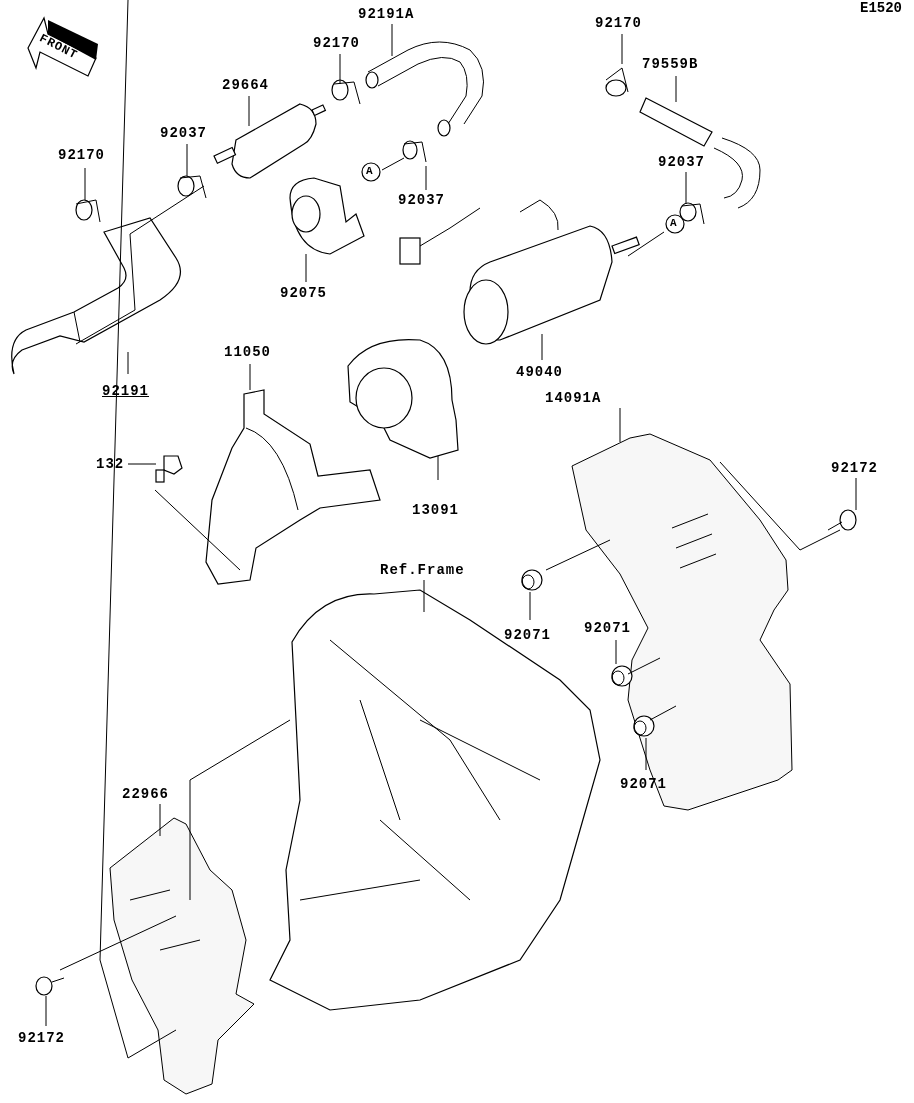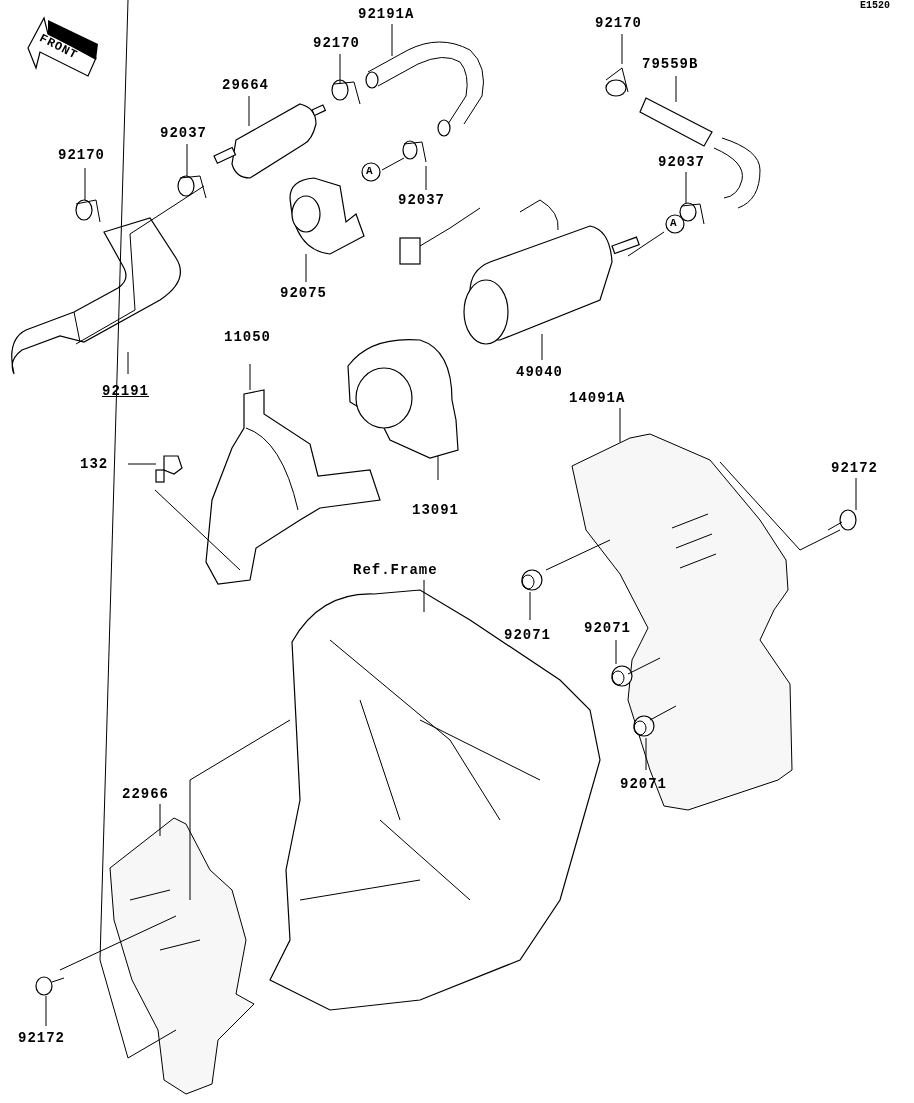--- a/index.html
+++ b/index.html
@@ -2,21 +2,21 @@
 <html><head>
 <meta charset="utf-8">
 <style>
   html, body { margin:0; padding:0; background:#ffffff; }
   body { width:914px; height:1103px; position:relative; overflow:hidden;
          font-family:"DejaVu Sans Mono", monospace; }
   #diagram { position:absolute; left:0; top:0; width:914px; height:1103px; }
   .lbl { position:absolute; font-family:"Liberation Mono", monospace; font-weight:bold;
          font-size:14px; letter-spacing:1px; color:#000; white-space:nowrap; }
   .code { position:absolute; font-family:"Liberation Mono", monospace; font-weight:bold;
-          font-size:10px; color:#000; }
+          font-size:14px; color:#000; }
   svg .ln { stroke:#000; stroke-width:1; fill:none; }
   svg .pt { stroke:#000; stroke-width:1.2; fill:#fff; }
   svg .pt2 { stroke:#000; stroke-width:1; fill:#f7f7f7; }
 </style>
 </head>
 <body>
 
 <div id="diagram">
 <svg width="914" height="1103" viewBox="0 0 914 1103">
 
@@ -211,24 +211,24 @@
 <span class="lbl" style="left:222px;top:77px;">29664</span>
 <span class="lbl" style="left:160px;top:125px;">92037</span>
 <span class="lbl" style="left:58px;top:147px;">92170</span>
 <span class="lbl" style="left:398px;top:192px;">92037</span>
 <span class="lbl" style="left:280px;top:285px;">92075</span>
 <span class="lbl" style="left:102px;top:383px;text-decoration:underline;">92191</span>
 <span class="lbl" style="left:595px;top:15px;">92170</span>
 <span class="lbl" style="left:642px;top:56px;">79559B</span>
 <span class="lbl" style="left:658px;top:154px;">92037</span>
 <span class="lbl" style="left:516px;top:364px;">49040</span>
-<span class="lbl" style="left:224px;top:329px;">11050</span>
+<span class="lbl" style="left:224px;top:344px;">11050</span>
 <span class="lbl" style="left:412px;top:502px;">13091</span>
-<span class="lbl" style="left:80px;top:456px;">132</span>
-<span class="lbl" style="left:569px;top:390px;">14091A</span>
+<span class="lbl" style="left:96px;top:456px;">132</span>
+<span class="lbl" style="left:545px;top:390px;">14091A</span>
 <span class="lbl" style="left:831px;top:460px;">92172</span>
-<span class="lbl" style="left:353px;top:562px;">Ref.Frame</span>
+<span class="lbl" style="left:380px;top:562px;">Ref.Frame</span>
 <span class="lbl" style="left:504px;top:627px;">92071</span>
 <span class="lbl" style="left:584px;top:620px;">92071</span>
 <span class="lbl" style="left:620px;top:776px;">92071</span>
 <span class="lbl" style="left:122px;top:786px;">22966</span>
 <span class="lbl" style="left:18px;top:1030px;">92172</span>
 </div>
 
 </body></html>

